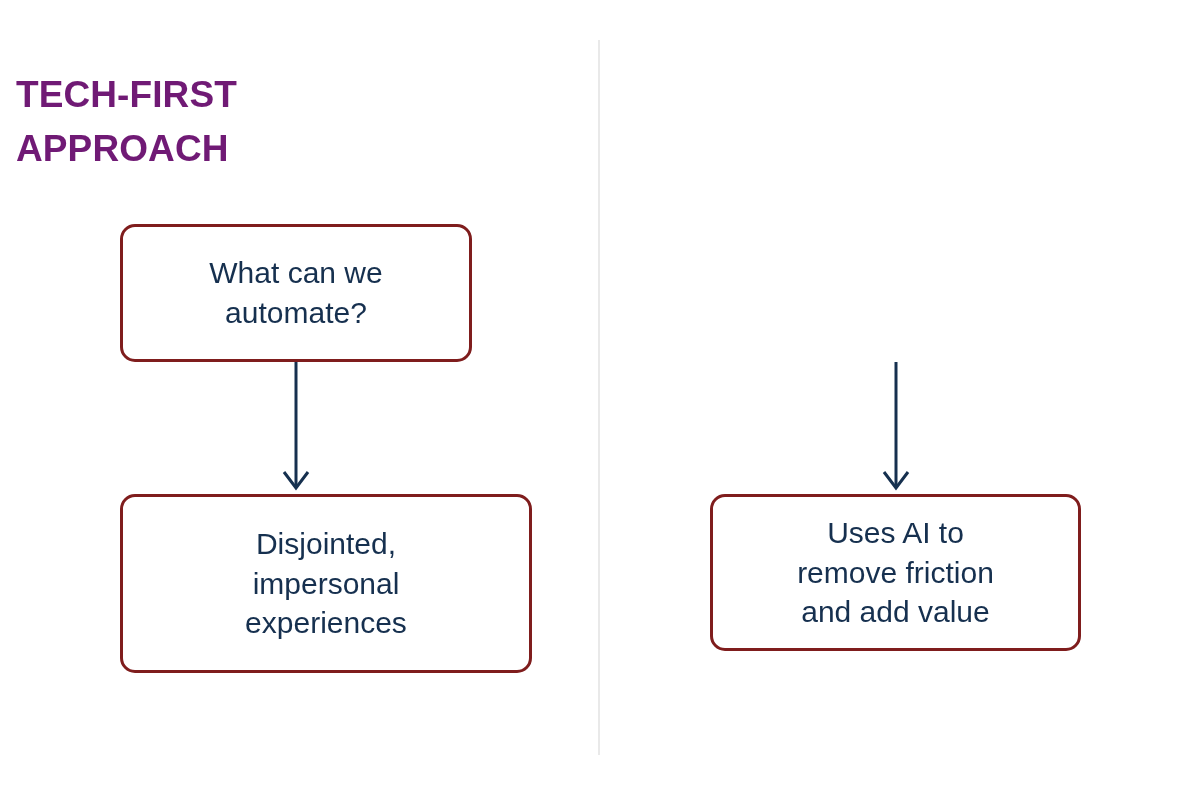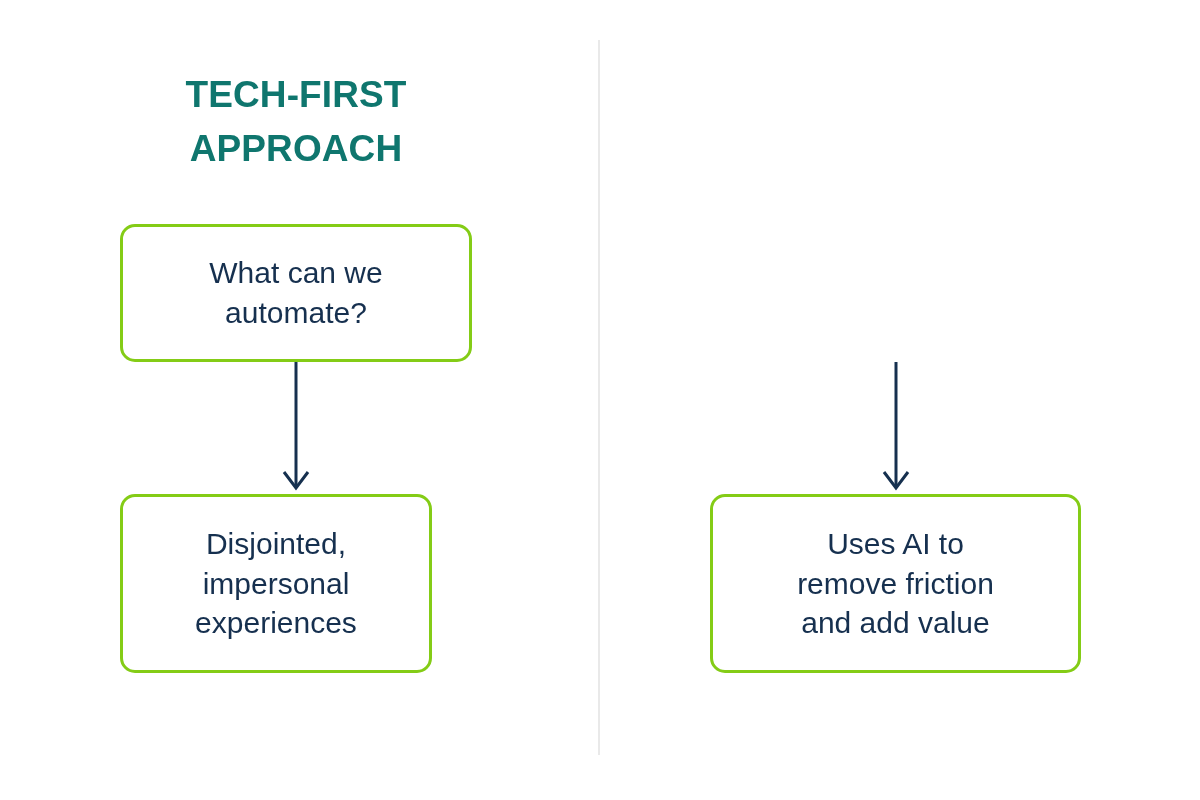--- a/index.html
+++ b/index.html
@@ -41,55 +41,55 @@
   }
   .column.left  { left: 16px; }
   .column.right { left: 615px; }
 
   
   .col-heading {
     position: absolute;
     top: 68px;
     left: 0;
     width: 560px;
-    text-align: center;
+    text-align: left;
     font-size: 37px;
     font-weight: bold;
     line-height: 1.47;
     letter-spacing: 0.1px;
-    color: #0f766e;
+    color: #701a75;
     white-space: pre-line;
   }
 
   
   .node {
     position: absolute;
     box-sizing: border-box;
     background: #ffffff;
-    border: 3px solid #84cc16;
+    border: 3px solid #7f1d1d;
     border-radius: 15px;
     display: flex;
     align-items: center;
     justify-content: center;
     text-align: center;
     color: #16304f;
     font-size: 30px;
     line-height: 1.33;
     font-weight: normal;
     white-space: pre-line;
     padding: 0 10px;
   }
 
   
   .column.left  .node-top    { left: 104px; top: 224px; width: 352px; height: 138px; }
-  .column.left  .node-bottom { left: 104px; top: 494px; width: 312px; height: 179px; }
+  .column.left  .node-bottom { left: 104px; top: 494px; width: 412px; height: 179px; }
 
   
   .column.right .node-top    { left: 95px;  top: 224px; width: 371px; height: 138px; }
-  .column.right .node-bottom { left: 95px;  top: 494px; width: 371px; height: 179px; }
+  .column.right .node-bottom { left: 95px;  top: 494px; width: 371px; height: 157px; }
 
   
   .connector {
     position: absolute;
     top: 362px;
     height: 132px;
     width: 40px;
     overflow: visible;
   }
   .column.left  .connector { left: 260px; }   

